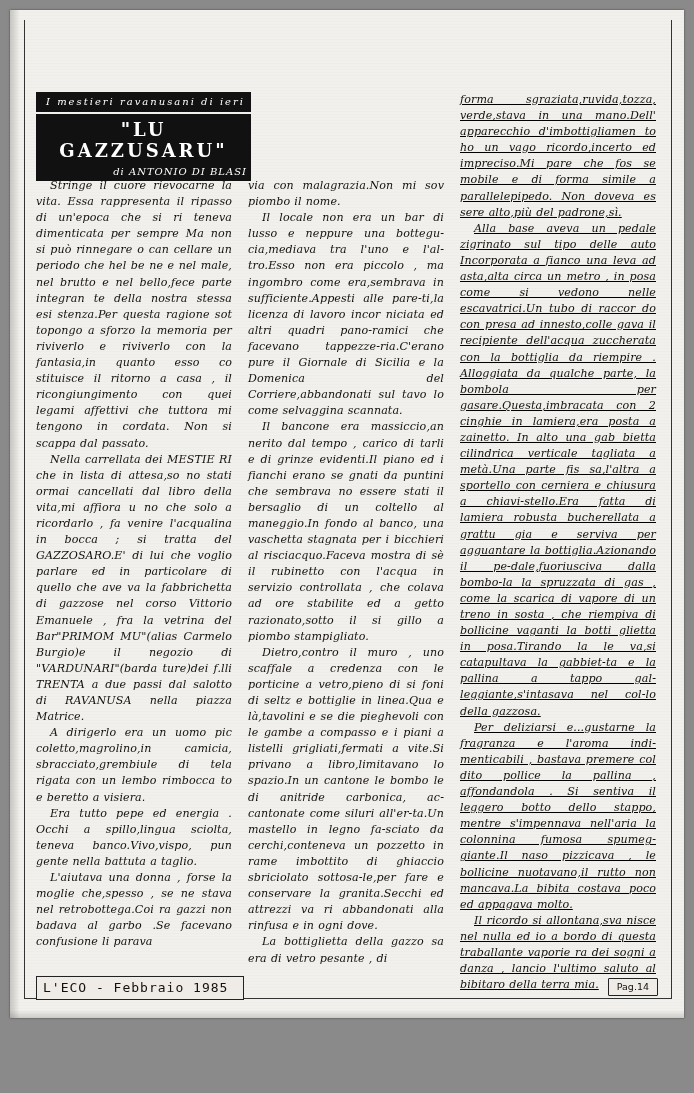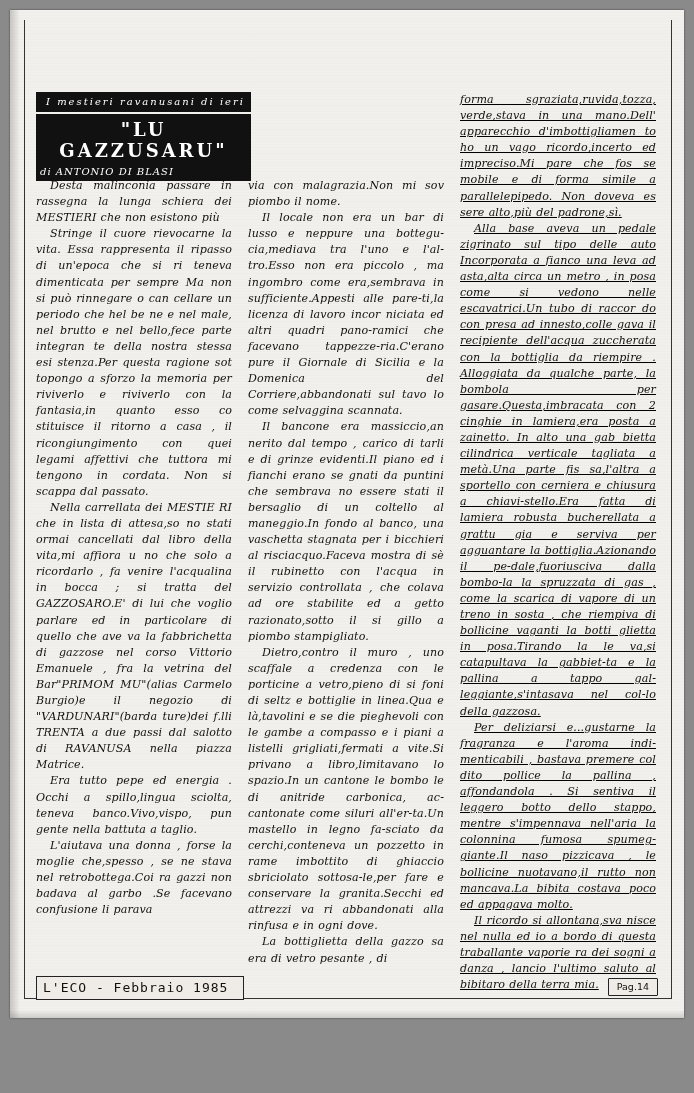--- a/index.html
+++ b/index.html
@@ -68,21 +68,21 @@
   }
   .title-band .main-title {
     font-family: "DejaVu Serif", serif;
     font-weight: bold;
     font-size: 18px;
     letter-spacing: 3px;
   }
   .byline-band {
     background: #111;
     color: #fff;
-    text-align: left;
+    text-align: right;
     font-style: italic;
     font-size: 10px;
     letter-spacing: 1px;
     padding: 2px 4px 4px;
     font-family: "DejaVu Serif", serif;
   }
 
   
   .cols {
     position: absolute;
@@ -166,23 +166,23 @@
   <div class="masthead">
     <div class="kicker">I mestieri ravanusani di ieri</div>
     <div class="title-band">
       <span class="main-title">"LU GAZZUSARU"</span>
     </div>
     <div class="byline-band">di ANTONIO DI BLASI</div>
   </div>
 
   <div class="cols">
     <div class="col c1">
-      <p class="para">Desta malinconia passare in rassegna la lunga schiera dei MESTIERI che non esistono più</p>
       <p class="para">Stringe il cuore rievocarne la vita. Essa rappresenta il ripasso di un'epoca che si ri teneva dimenticata per sempre Ma non si può rinnegare o can cellare un periodo che hel be ne e nel male, nel brutto e nel bello,fece parte integran te della nostra stessa esi stenza.Per questa ragione sot topongo a sforzo la memoria per riviverlo e riviverlo con la fantasia,in quanto esso co stituisce il ritorno a casa , il ricongiungimento con quei legami affettivi che tuttora mi tengono in cordata. Non si scappa dal passato.</p>
       <p class="para">Nella carrellata dei MESTIE RI che in lista di attesa,so no stati ormai cancellati dal libro della vita,mi affiora u no che solo a ricordarlo , fa venire l'acqualina in bocca ; si tratta del GAZZOSARO.E' di lui che voglio parlare ed in particolare di quello che ave va la fabbrichetta di gazzose nel corso Vittorio Emanuele , fra la vetrina del Bar"PRIMOM MU"(alias Carmelo Burgio)e il negozio di "VARDUNARI"(barda ture)dei f.lli TRENTA a due passi dal salotto di RAVANUSA nella piazza Matrice.</p>
+      <p class="para">A dirigerlo era un uomo pic coletto,magrolino,in camicia, sbracciato,grembiule di tela rigata con un lembo rimbocca to e beretto a visiera.</p>
       <p class="para">Era tutto pepe ed energia . Occhi a spillo,lingua sciolta, teneva banco.Vivo,vispo, pun gente nella battuta a taglio.</p>
       <p class="para">L'aiutava una donna , forse la moglie che,spesso , se ne stava nel retrobottega.Coi ra gazzi non badava al garbo .Se facevano confusione li parava</p>
     </div>
     <div class="col c2">
       <p class="para noindent">via con malagrazia.Non mi sov piombo il nome.</p>
       <p class="para">Il locale non era un bar di lusso e neppure una bottegu-cia,mediava tra l'uno e l'al-tro.Esso non era piccolo , ma ingombro come era,sembrava in sufficiente.Appesti alle pare-ti,la licenza di lavoro incor niciata ed altri quadri pano-ramici che facevano tappezze-ria.C'erano pure il Giornale di Sicilia e la Domenica del Corriere,abbandonati sul tavo lo come selvaggina scannata.</p>
       <p class="para">Il bancone era massiccio,an nerito dal tempo , carico di tarli e di grinze evidenti.Il piano ed i fianchi erano se gnati da puntini che sembrava no essere stati il bersaglio di un coltello al maneggio.In fondo al banco, una vaschetta stagnata per i bicchieri al risciacquo.Faceva mostra di sè il rubinetto con l'acqua in servizio controllata , che colava ad ore stabilite ed a getto razionato,sotto il si gillo a piombo stampigliato.</p>
       <p class="para">Dietro,contro il muro , uno scaffale a credenza con le porticine a vetro,pieno di si foni di seltz e bottiglie in linea.Qua e là,tavolini e se die pieghevoli con le gambe a compasso e i piani a listelli grigliati,fermati a vite.Si privano a libro,limitavano lo spazio.In un cantone le bombo le di anitride carbonica, ac-cantonate come siluri all'er-ta.Un mastello in legno fa-sciato da cerchi,conteneva un pozzetto in rame imbottito di ghiaccio sbriciolato sottosa-le,per fare e conservare la granita.Secchi ed attrezzi va ri abbandonati alla rinfusa e in ogni dove.</p>
       <p class="para">La bottiglietta della gazzo sa era di vetro pesante , di</p>
     </div>

